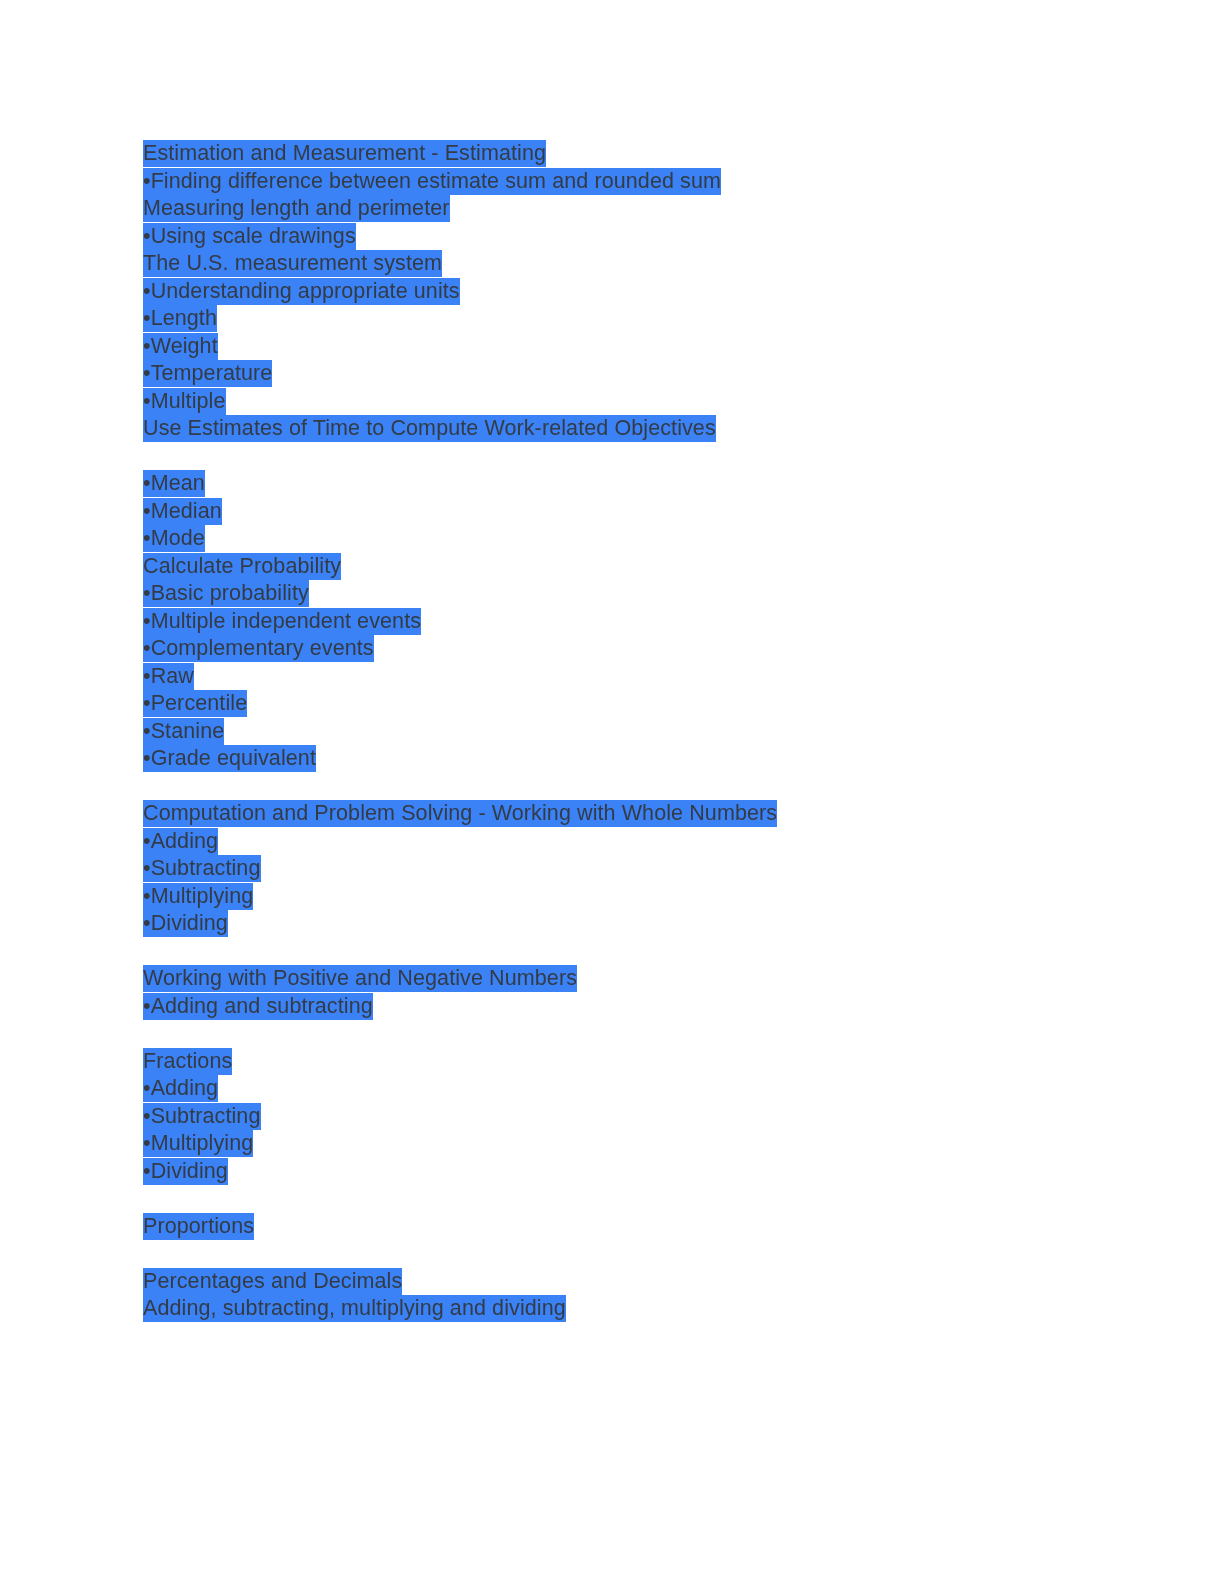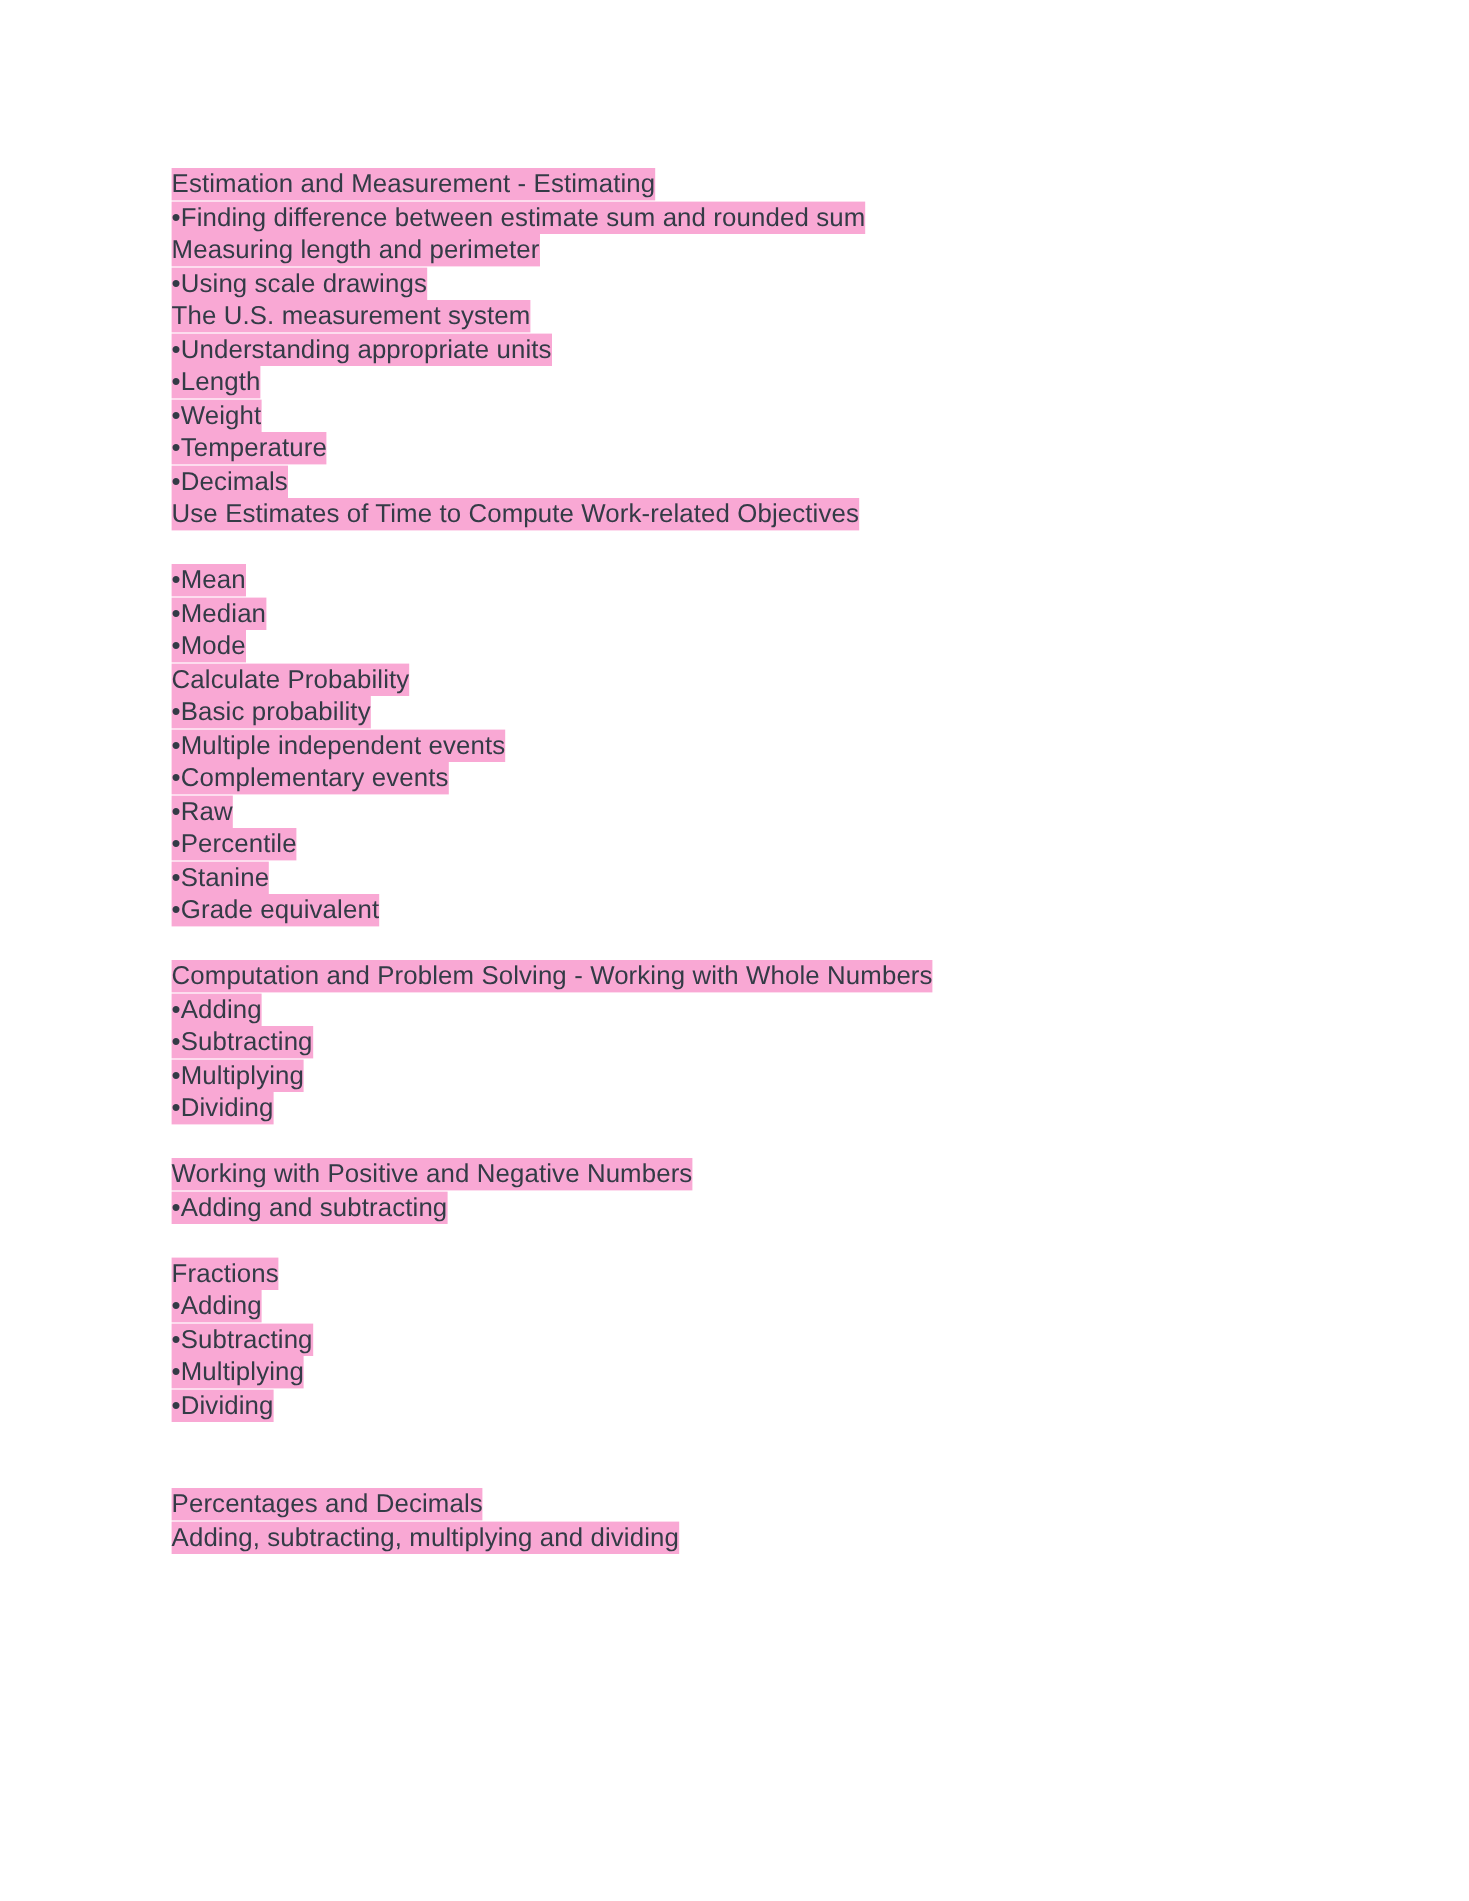--- a/index.html
+++ b/index.html
@@ -25,21 +25,21 @@
     line-height: 27.5px;
     color: #333b46;
     letter-spacing: 0.1px;
   }
   .line {
     white-space: pre;
     display: block;
     min-height: 27.5px;
   }
   .line span.txt {
-    background: #f9a8d4;
+    background: #3b82f6;
     padding: 1px 0 2px 0;
   }
   .blank {
     display: block;
     height: 27.5px;
   }
 </style>
 </head>
 <body>
 
@@ -48,21 +48,21 @@
       <div>
         <div class="line"><span class="txt">Estimation and Measurement - Estimating</span></div>
         <div class="line"><span class="txt">•Finding difference between estimate sum and rounded sum</span></div>
         <div class="line"><span class="txt">Measuring length and perimeter</span></div>
         <div class="line"><span class="txt">•Using scale drawings</span></div>
         <div class="line"><span class="txt">The U.S. measurement system</span></div>
         <div class="line"><span class="txt">•Understanding appropriate units</span></div>
         <div class="line"><span class="txt">•Length</span></div>
         <div class="line"><span class="txt">•Weight</span></div>
         <div class="line"><span class="txt">•Temperature</span></div>
-        <div class="line"><span class="txt">•Decimals</span></div>
+        <div class="line"><span class="txt">•Multiple</span></div>
         <div class="line"><span class="txt">Use Estimates of Time to Compute Work-related Objectives</span></div>
       </div>
       <div class="blank"></div>
       <div>
         <div class="line"><span class="txt">•Mean</span></div>
         <div class="line"><span class="txt">•Median</span></div>
         <div class="line"><span class="txt">•Mode</span></div>
         <div class="line"><span class="txt">Calculate Probability</span></div>
         <div class="line"><span class="txt">•Basic probability</span></div>
         <div class="line"><span class="txt">•Multiple independent events</span></div>
@@ -87,19 +87,22 @@
       </div>
       <div class="blank"></div>
       <div>
         <div class="line"><span class="txt">Fractions</span></div>
         <div class="line"><span class="txt">•Adding</span></div>
         <div class="line"><span class="txt">•Subtracting</span></div>
         <div class="line"><span class="txt">•Multiplying</span></div>
         <div class="line"><span class="txt">•Dividing</span></div>
       </div>
       <div class="blank"></div>
+      <div>
+        <div class="line"><span class="txt">Proportions</span></div>
+      </div>
       <div class="blank"></div>
       <div>
         <div class="line"><span class="txt">Percentages and Decimals</span></div>
         <div class="line"><span class="txt">Adding, subtracting, multiplying and dividing</span></div>
       </div>
     </div>
 </div>
 
 </body></html>

